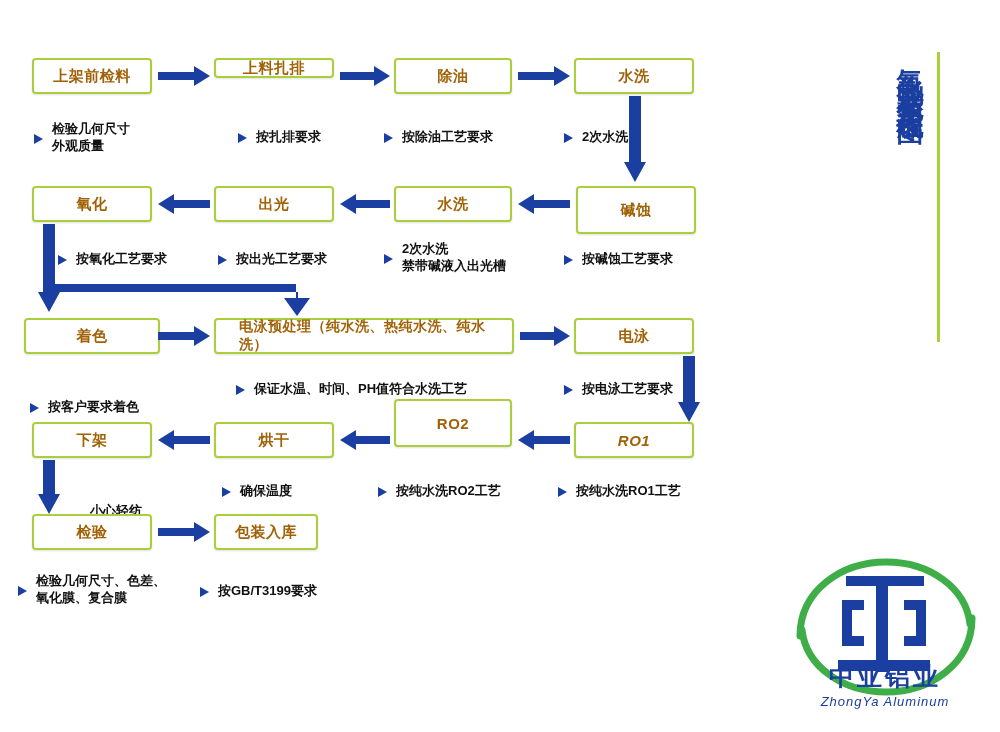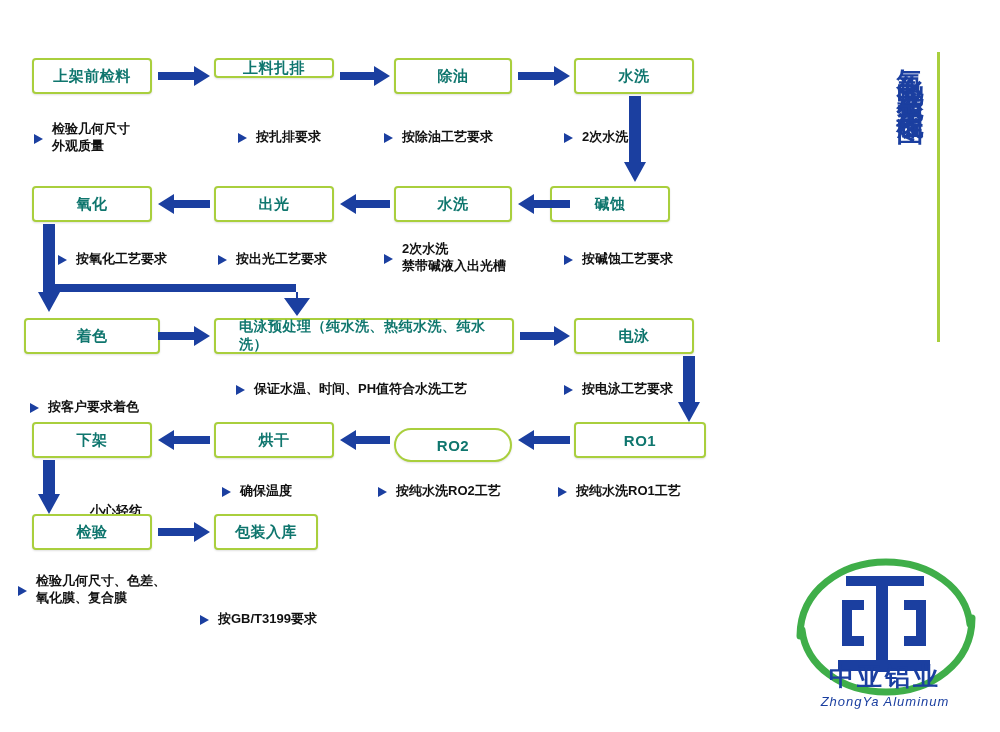--- a/index.html
+++ b/index.html
@@ -15,21 +15,21 @@
     overflow: hidden;
     font-family: "Liberation Sans", sans-serif;
   }
   
   .node {
     position: absolute;
     box-sizing: border-box;
     border: 2px solid #a9cf3d;
     border-radius: 4px;
     background: #ffffff;
-    color: #0f766e;
+    color: #a16207;
     font-weight: bold;
     font-size: 15px;
     display: flex;
     align-items: center;
     justify-content: center;
     letter-spacing: 0.5px;
     box-shadow: 0 1px 2px rgba(0,0,0,0.12);
   }
   .node.wide { font-size: 14px; }
   
@@ -149,21 +149,21 @@
 
   <div class="note two" style="left:34px; top:120px;">检验几何尺寸
 外观质量</div>
   <div class="note" style="left:218px; top:128px;margin-left:20px;">按扎排要求</div>
   <div class="note" style="left:384px; top:128px;">按除油工艺要求</div>
   <div class="note" style="left:564px; top:128px;">2次水洗</div>
 
   <div class="node" style="left:32px; top:186px; width:120px; height:36px;">氧化</div>
   <div class="node" style="left:214px; top:186px; width:120px; height:36px;">出光</div>
   <div class="node" style="left:394px; top:186px; width:118px; height:36px;">水洗</div>
-  <div class="node" style="left:550px; top:186px; width:120px; height:36px;">碱蚀</div>
+  <div class="node" style="left:576px; top:186px; width:120px; height:48px;">碱蚀</div>
 
   <div class="arrow" style="left:518px; top:194px;">
     <svg width="52" height="20" viewBox="0 0 52 20">
       <path d="M52 6 H16 V0 L0 10 L16 20 V14 H52 Z" fill="#1b3fa0"></path>
     </svg>
   </div>
   <div class="arrow" style="left:340px; top:194px;">
     <svg width="50" height="20" viewBox="0 0 50 20">
       <path d="M50 6 H16 V0 L0 10 L16 20 V14 H50 Z" fill="#1b3fa0"></path>
     </svg>
@@ -213,22 +213,22 @@
       <path d="M5 0 H17 V46 H22 L11 66 L0 46 H5 Z" fill="#1b3fa0"></path>
     </svg>
   </div>
 
   <div class="note" style="left:18px; top:398px;margin-left:12px;">按客户要求着色</div>
   <div class="note" style="left:236px; top:380px;">保证水温、时间、PH值符合水洗工艺</div>
   <div class="note" style="left:564px; top:380px;">按电泳工艺要求</div>
 
   <div class="node" style="left:32px; top:422px; width:120px; height:36px;">下架</div>
   <div class="node" style="left:214px; top:422px; width:120px; height:36px;">烘干</div>
-  <div class="node" style="left:394px; top:428px; width:118px; height:34px;border-radius:18px;">RO2</div>
-  <div class="node" style="left:574px; top:422px; width:132px; height:36px;">RO1</div>
+  <div class="node" style="left:394px; top:399px; width:118px; height:48px;">RO2</div>
+  <div class="node" style="left:574px; top:422px; width:120px; height:36px;font-style:italic;">RO1</div>
 
   <div class="arrow" style="left:518px; top:430px;">
     <svg width="52" height="20" viewBox="0 0 52 20">
       <path d="M52 6 H16 V0 L0 10 L16 20 V14 H52 Z" fill="#1b3fa0"></path>
     </svg>
   </div>
   <div class="arrow" style="left:340px; top:430px;">
     <svg width="50" height="20" viewBox="0 0 50 20">
       <path d="M50 6 H16 V0 L0 10 L16 20 V14 H50 Z" fill="#1b3fa0"></path>
     </svg>
@@ -255,21 +255,21 @@
   <div class="node" style="left:214px; top:514px; width:104px; height:36px;">包装入库</div>
 
   <div class="arrow" style="left:158px; top:522px;">
     <svg width="52" height="20" viewBox="0 0 52 20">
       <path d="M0 6 H36 V0 L52 10 L36 20 V14 H0 Z" fill="#1b3fa0"></path>
     </svg>
   </div>
 
   <div class="note two" style="left:18px; top:572px;">检验几何尺寸、色差、
 氧化膜、复合膜</div>
-  <div class="note" style="left:200px; top:582px;margin-top:28px;">按GB/T3199要求</div>
+  <div class="note" style="left:200px; top:582px;">按GB/T3199要求</div>
 
   <div id="title-wrap">
     <div id="title-text">氧化电泳着色加工流程图</div>
     <div id="title-rule"></div>
   </div>
 
   <div id="logo">
     <svg width="190" height="160" viewBox="0 0 190 160">
 
       <path d="M10 88 C10 42 52 14 96 14 C140 14 176 40 180 76" fill="none" stroke="#3fae49" stroke-width="7" stroke-linecap="round"></path>

